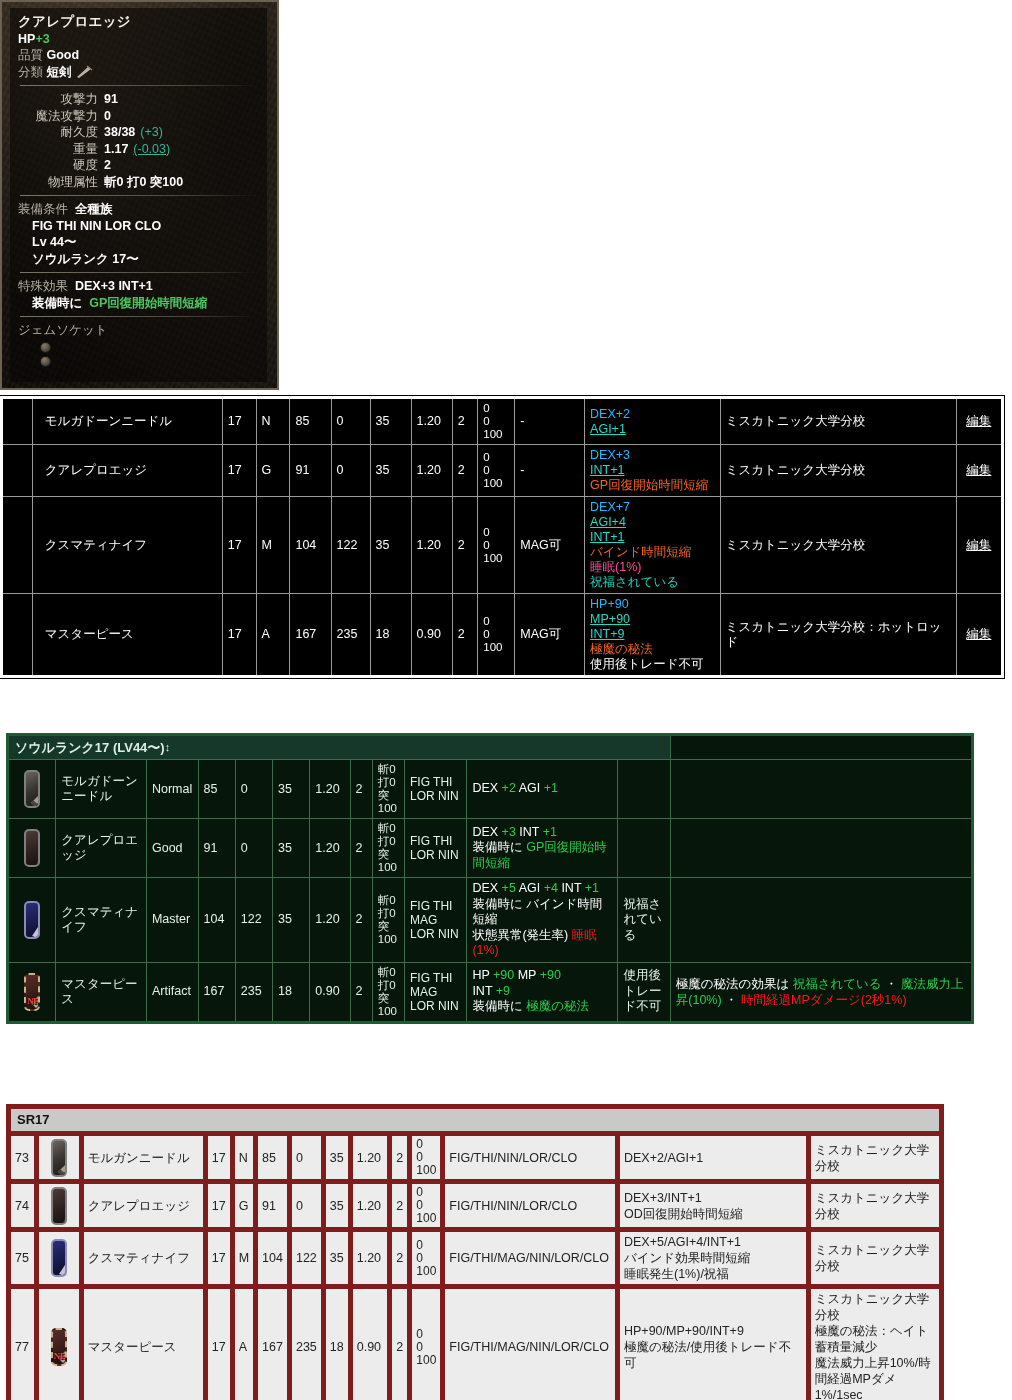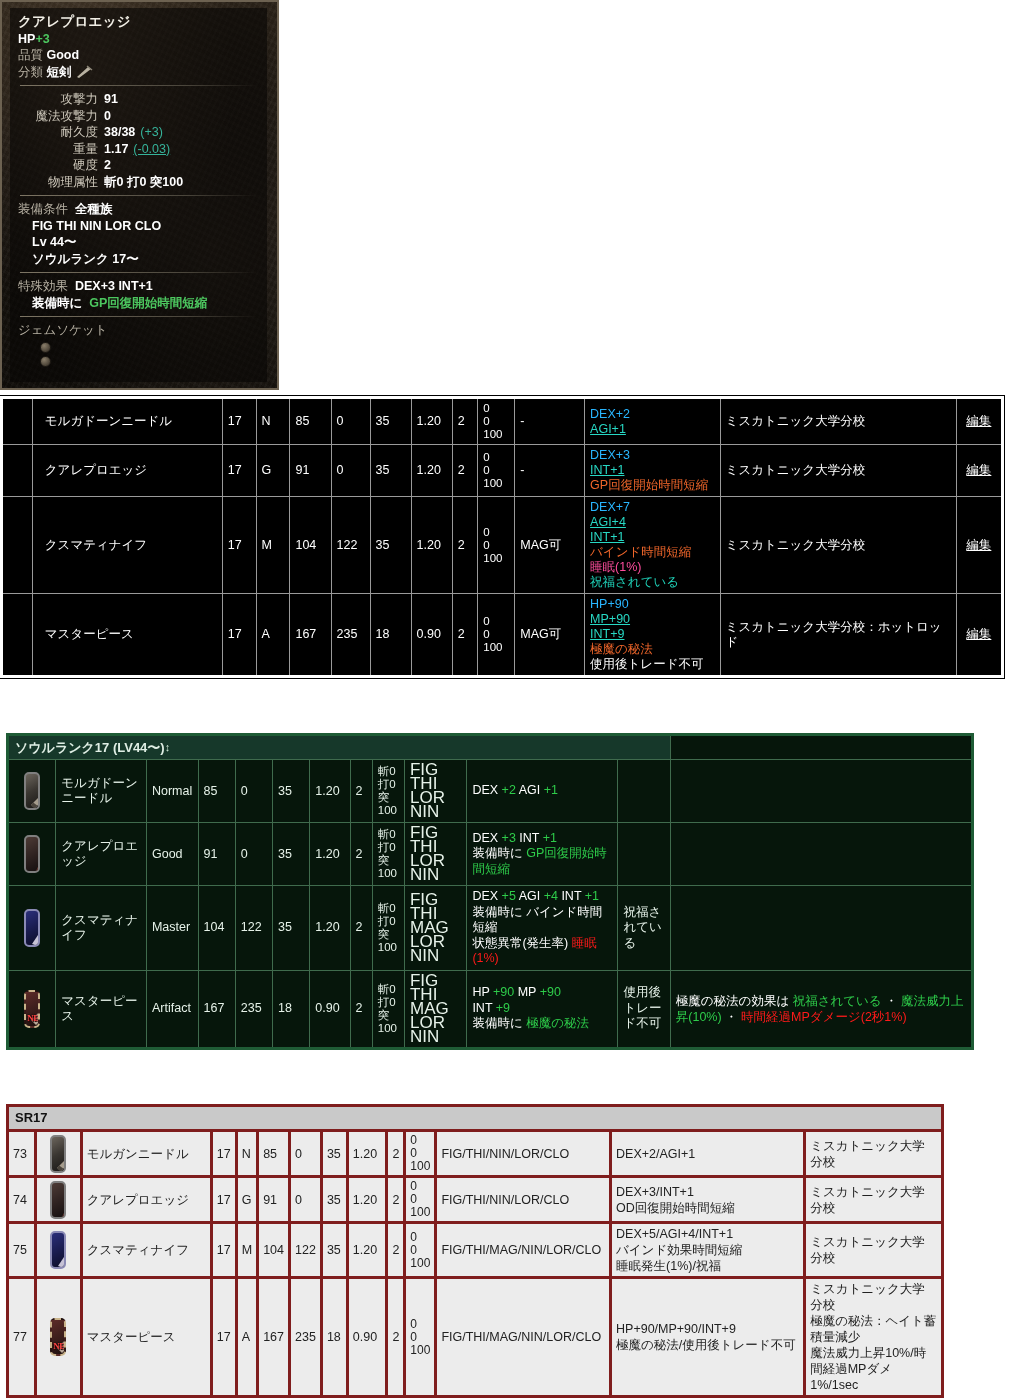--- a/index.html
+++ b/index.html
@@ -104,39 +104,39 @@
              padding: 3px 5px; vertical-align: middle; line-height: 15px; }
   #tbl2 .hdr { background:#16382a; color:#d9ead e; font-weight:bold; font-size:13px;
                padding: 4px 6px; color:#dfeee4;margin-top:48px; }
   #tbl2 .c-ico  { width: 48px; text-align:center; padding: 2px; }
   #tbl2 .c-nm   { width: 90px; }
   #tbl2 .c-qual { width: 50px; }
   #tbl2 .c-n    { width: 37px; }
   #tbl2 .c-wt2  { width: 40px; }
   #tbl2 .c-h    { width: 22px; }
   #tbl2 .c-el   { width: 32px; font-size:11.5px; line-height:13px; }
-  #tbl2 .c-job  { width: 62px; font-size:17px; line-height:14px; }
+  #tbl2 .c-job  { width: 62px; font-size:12px; line-height:14px; }
   #tbl2 .c-eff2 { width: 150px; line-height: 15.5px; margin-top: 22px; }
   #tbl2 .c-sp   { width: 52px; line-height: 15.5px; }
   #tbl2 .c-note { width: 300px; line-height: 16px; }
   .g-Normal{color:#ffffff;} .g-Good{color:#ffe400;} .g-Master{color:#4169ff;} .g-Artifact{color:#ff2a1f;}
   .gp-green { color:#2ecc4a; }
   .gp-red { color:#ff1a1a; }
   .gp-yellow { color:#ffe400; }
   .gp-white { color:#ffffff; }
 
   
   #tbl3 {
     position: absolute; left: 6px; top: 1104px;
     width: 938px;
     border-collapse: collapse;
     background: #ececec;
     border: 3px solid #7a7a7a;
   }
-  #tbl3 td { border: 3px solid #7f1d1d; color:#222; font-size:12.5px;
+  #tbl3 td { border: 5px solid #7f1d1d; color:#222; font-size:12.5px;
              padding: 2px 4px; vertical-align: middle; line-height: 16px; }
   #tbl3 .hdr3 { background:#c9c9c9; color:#111; font-weight:bold; font-size:13px; padding: 3px 6px; }
   #tbl3 .c3-id   { width: 28px; }
   #tbl3 .c3-ico  { width: 48px; text-align:center; padding:2px; }
   #tbl3 .c3-nm   { width: 140px; }
   #tbl3 .c3-n    { width: 22px; }
   #tbl3 .c3-q    { width: 15px; }
   #tbl3 .c3-a    { width: 30px; }
   #tbl3 .c3-ma   { width: 30px; }
   #tbl3 .c3-d    { width: 26px; }

